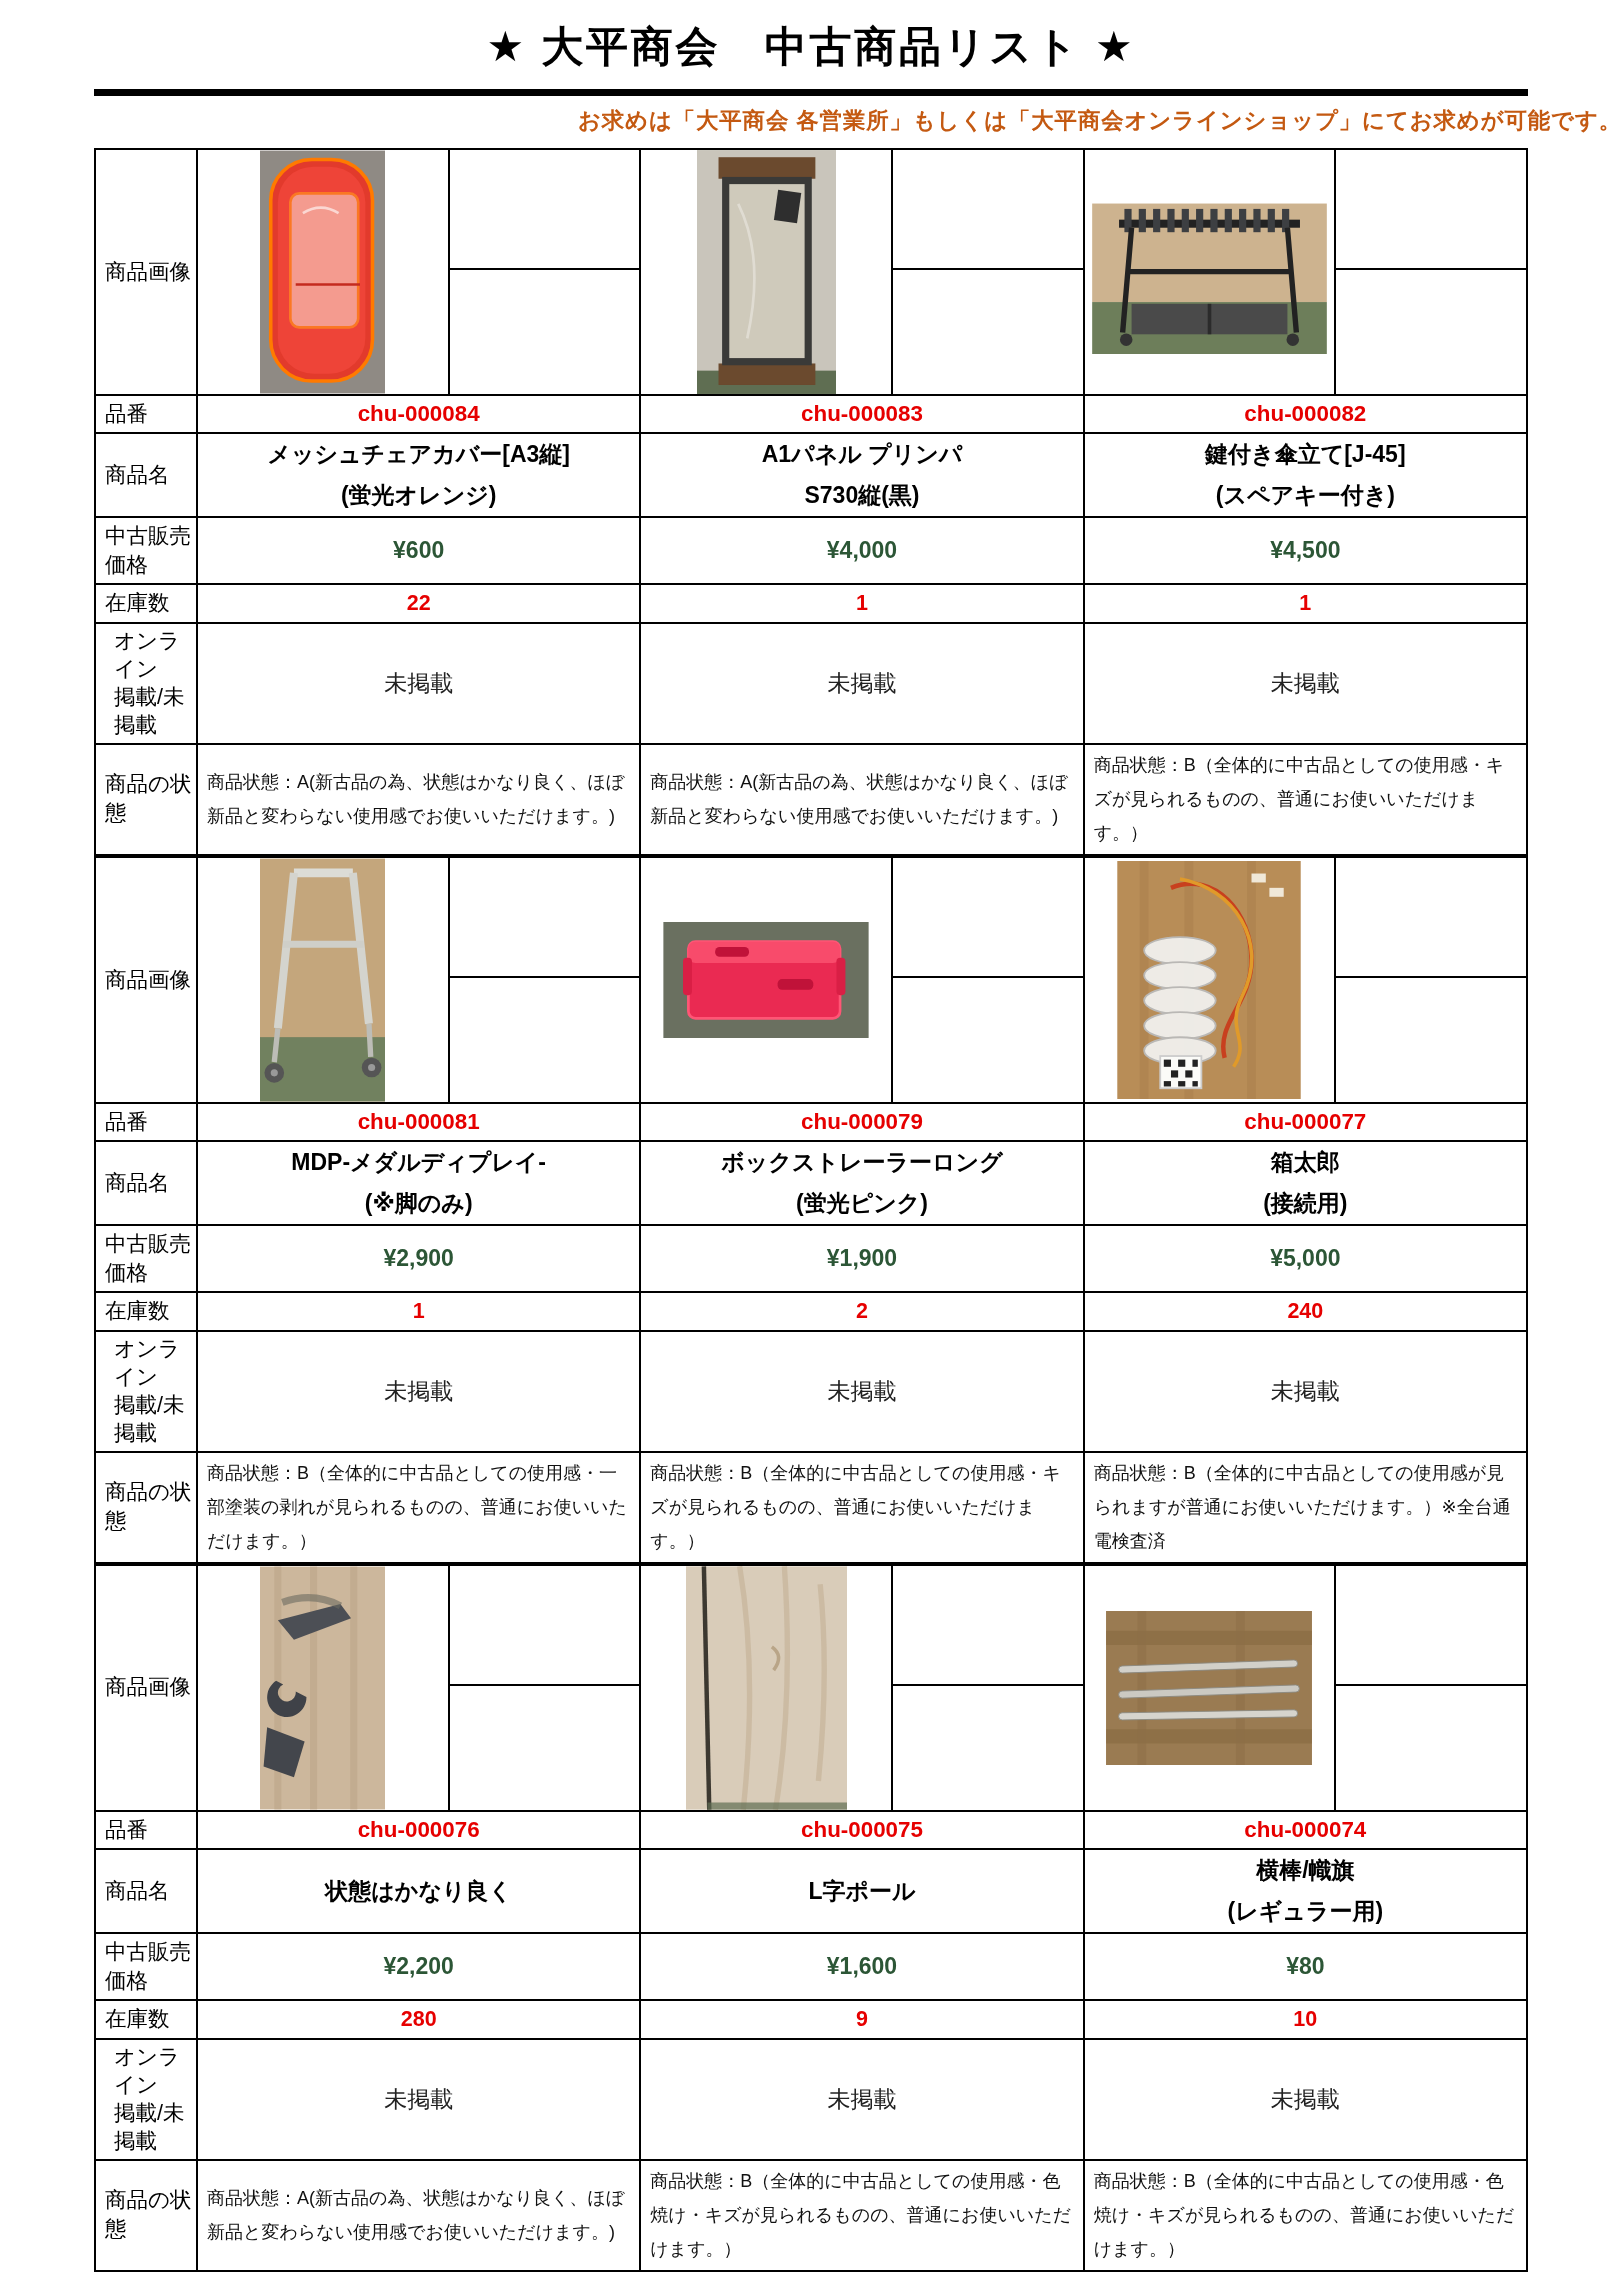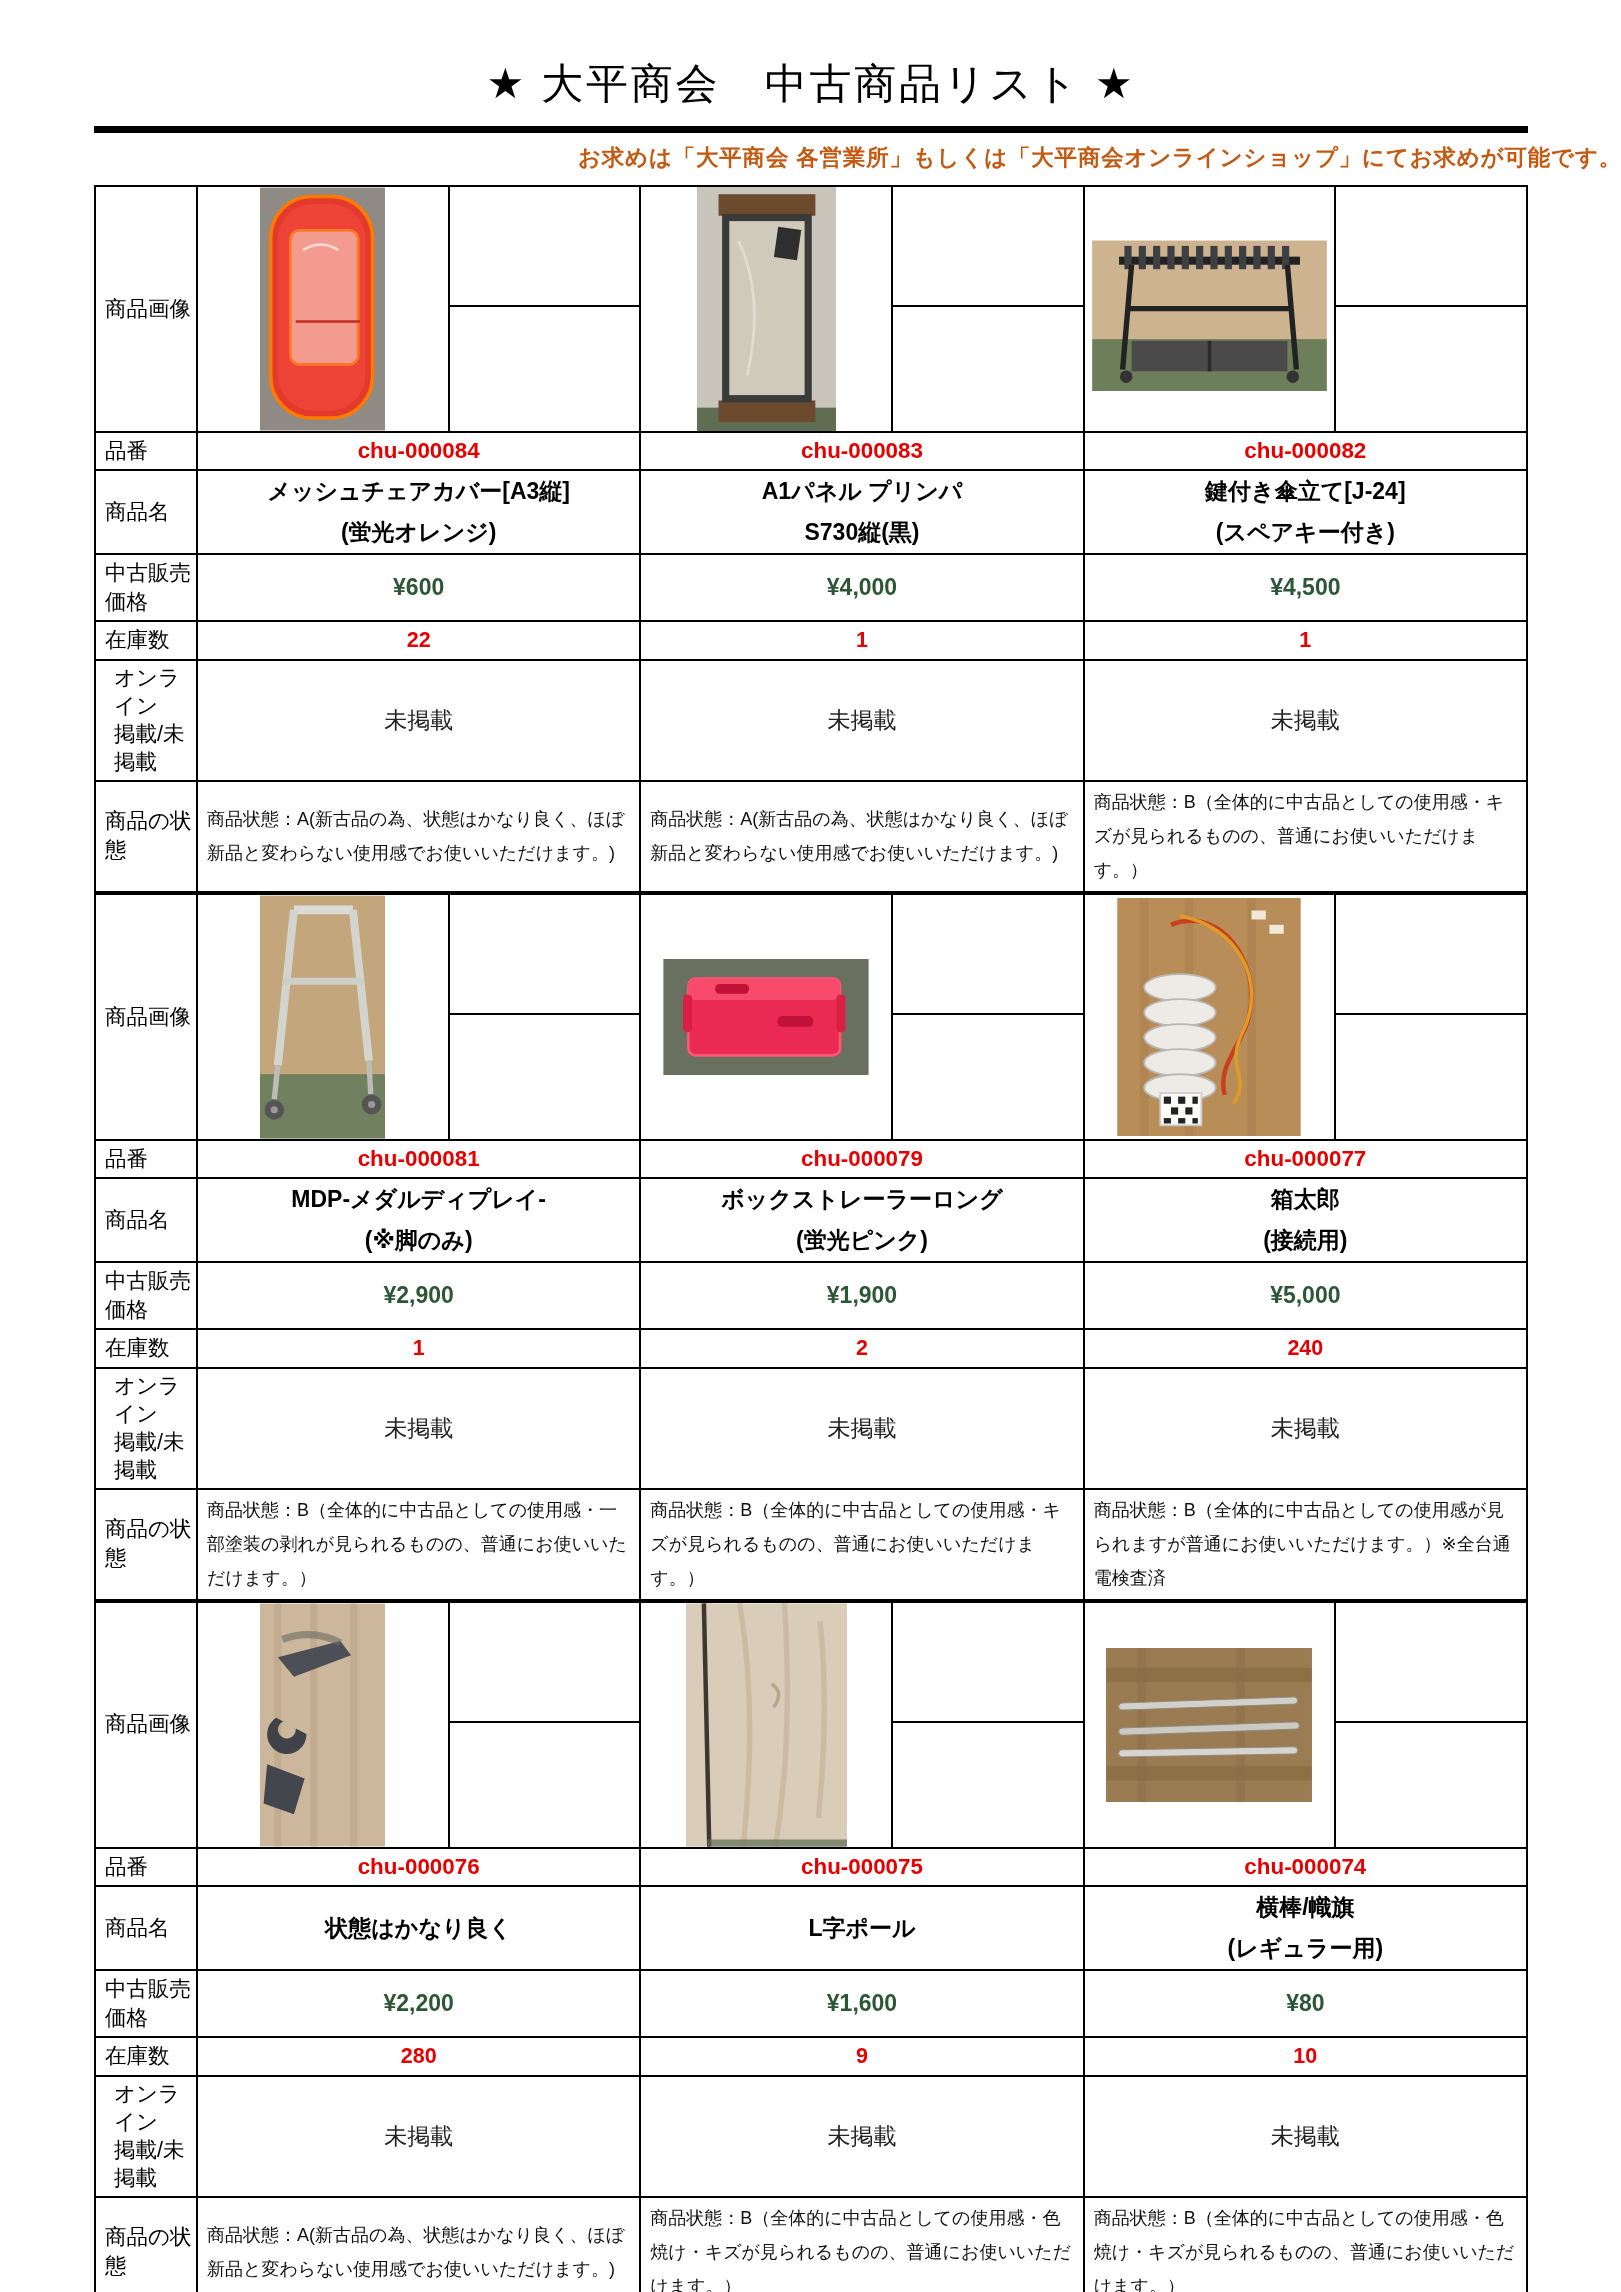--- a/index.html
+++ b/index.html
@@ -8,22 +8,22 @@
     --subtitle-orange:#c45911;
     --note-red:#e43d3d;
   }
   *{box-sizing:border-box;margin:0;padding:0;}
   body{
     width:1622px;height:2293px;background:#fff;color:#000;
     font-family:"Liberation Sans","DejaVu Sans",sans-serif;
     position:relative;overflow:hidden;
   }
   .h1{
-    text-align:center;font-size:42px;font-weight:normal;letter-spacing:2.7px;
-    padding-top:56px;
+    text-align:center;font-size:42px;font-weight:bold;letter-spacing:2.7px;
+    padding-top:19px;
   }
   .rule{height:6.3px;background:#000;margin:14.3px 94px 0 94px;}
   .sub{
     text-align:right;color:var(--subtitle-orange);
     font-size:22.4px;font-weight:bold;margin-top:9.9px;letter-spacing:0.9px;
   }
   .tables{margin:11.6px 94px 0 94px;}
   table.blk{border-collapse:collapse;width:100%;table-layout:fixed;}
   table.blk td{border:2.7px solid #000;vertical-align:middle;background:#fff;}
   col.c-lbl{width:102px;}
@@ -149,21 +149,21 @@
       <td class="lbl">商品名</td>
       <td class="name">
             <div class="nl">メッシュチェアカバー[A3縦]</div>
             <div class="nl">(蛍光オレンジ)</div>
           </td>
       <td class="name">
             <div class="nl">A1パネル プリンパ</div>
             <div class="nl">S730縦(黒)</div>
           </td>
       <td class="name">
-            <div class="nl">鍵付き傘立て[J-24]</div>
+            <div class="nl">鍵付き傘立て[J-45]</div>
             <div class="nl">(スペアキー付き)</div>
           </td>
     </tr>
     <tr>
       <td class="lbl">中古販売価格</td>
       <td class="price">¥600</td>
       <td class="price">¥4,000</td>
       <td class="price">¥4,500</td>
     </tr>
     <tr>

